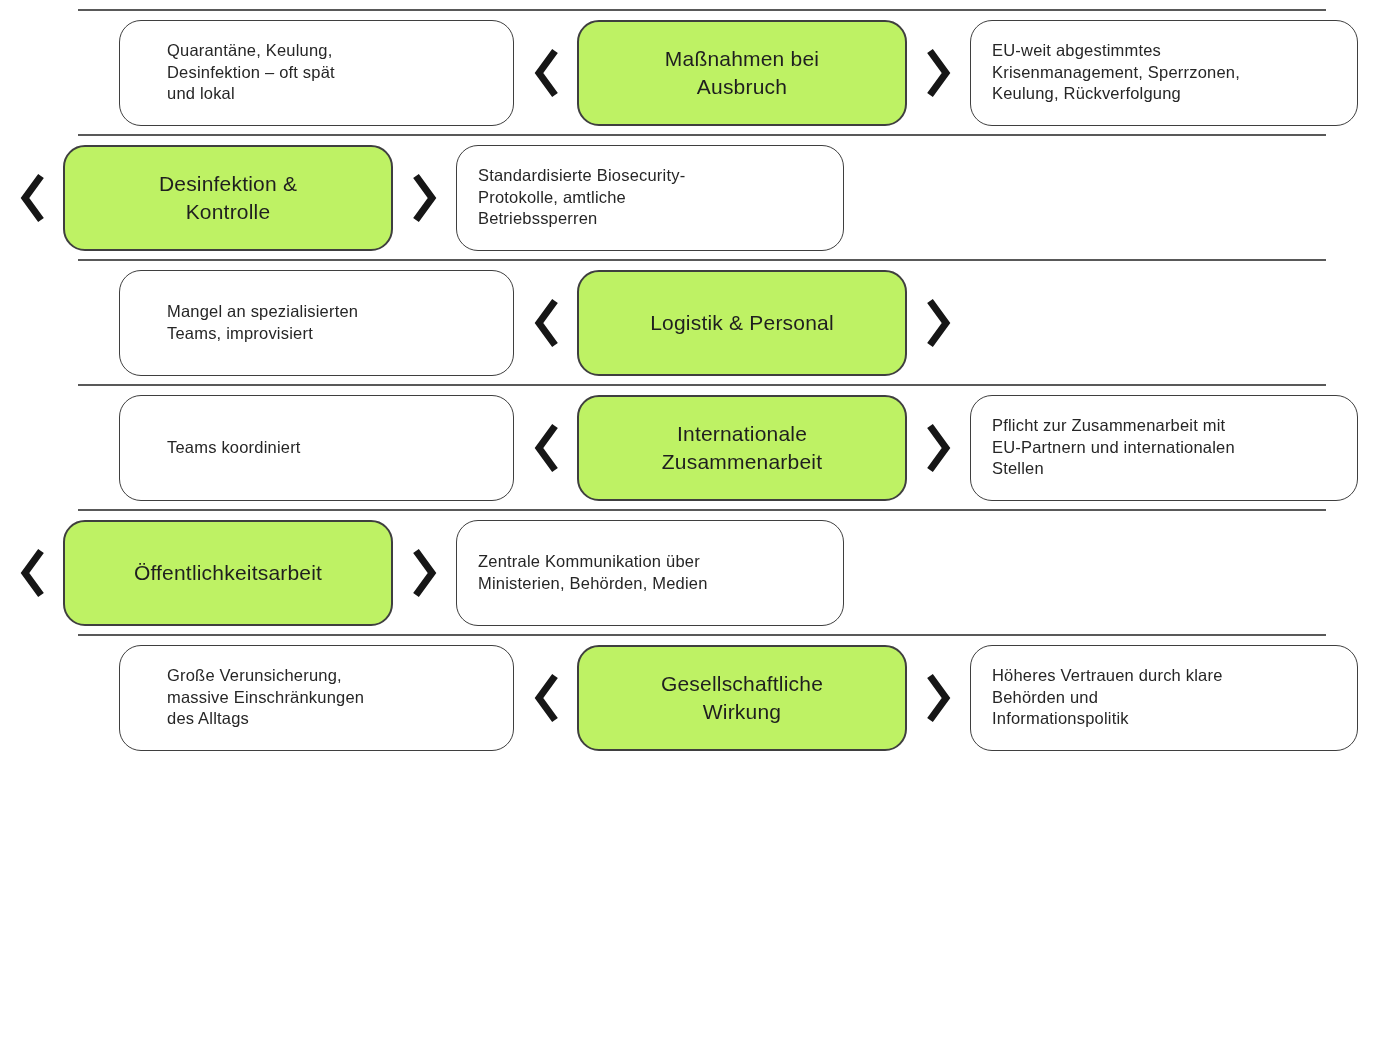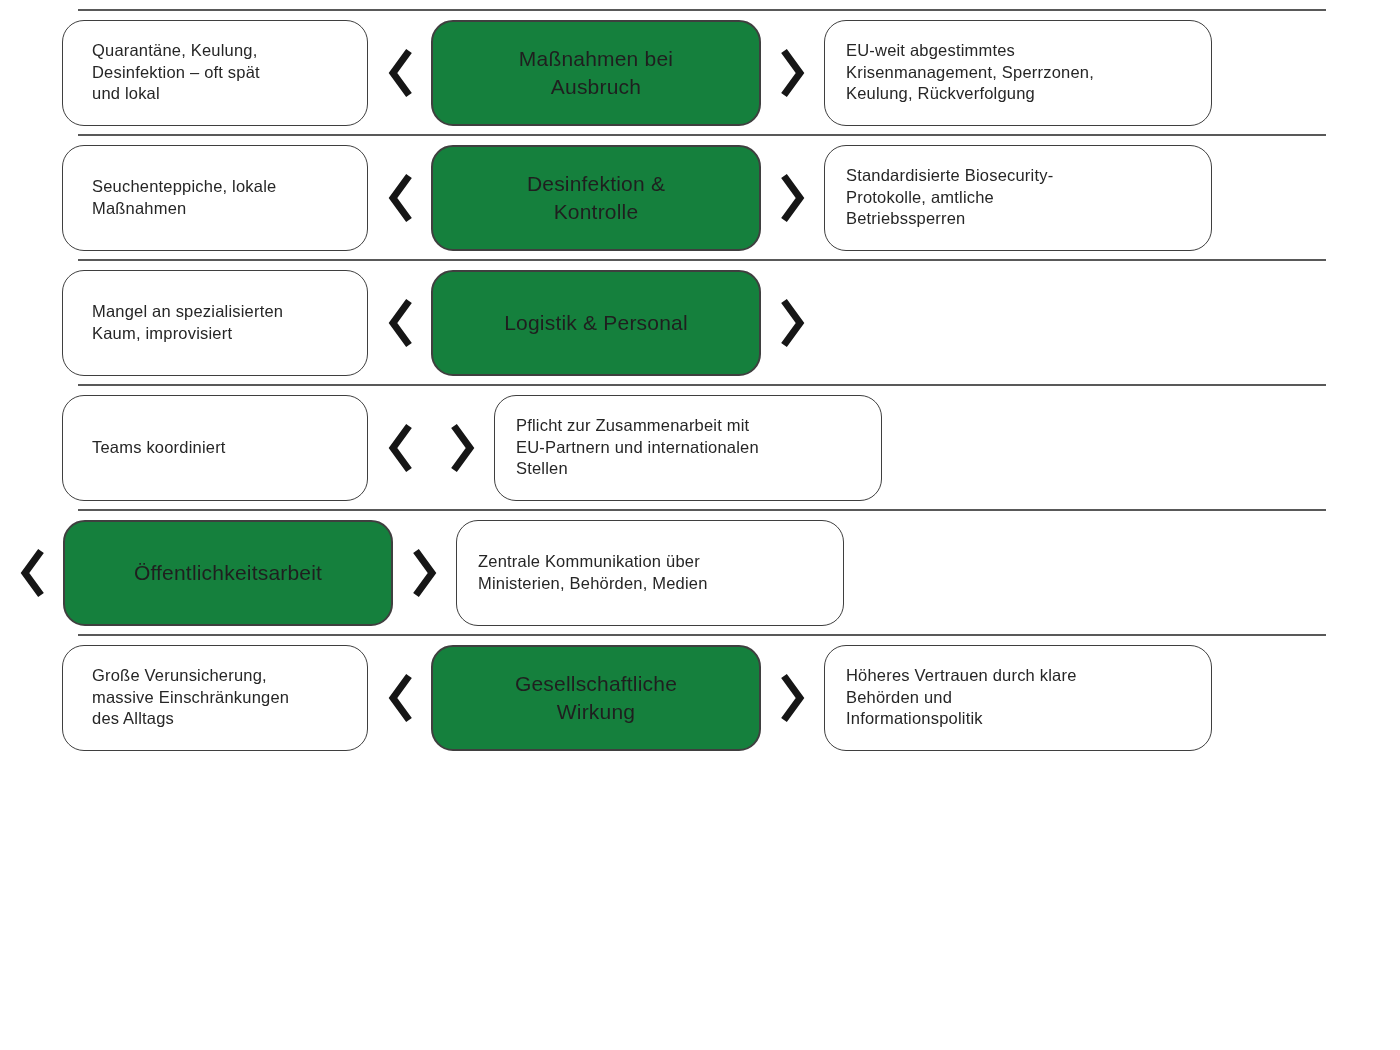--- a/index.html
+++ b/index.html
@@ -33,28 +33,28 @@
     border-radius: 22px;
     background: #ffffff;
     height: 106px;
     display: flex;
     align-items: center;
     white-space: pre-line;
     line-height: 1.32;
     letter-spacing: 0.2px;
   }
   .box-left {
-    margin-left: 62px;
-    width: 306px;
-    padding: 8px 14px 8px 29px;
+    margin-left: 119px;
+    width: 395px;
+    padding: 8px 14px 8px 47px;
     font-size: 16.5px;
   }
   .box-center {
     width: 330px;
-    background: #15803d;
+    background: #bef264;
     border-width: 2px;
     justify-content: center;
     text-align: center;
     padding: 6px 12px;
     font-size: 21px;
     color: #1f1f1f;
   }
   .box-right {
     width: 388px;
     padding: 8px 14px 8px 21px;
@@ -98,43 +98,41 @@
           <polyline points="3,4 19,26 3,48"></polyline>
         </svg>
     </div>
     <div class="box box-right">EU-weit abgestimmtes
 Krisenmanagement, Sperrzonen,
 Keulung, Rückverfolgung</div>
   </div>
 
   <div class="divider"></div>
   <div class="row">
-    <div class="box box-left">Seuchenteppiche, lokale
-Maßnahmen</div>
     <div class="chev">
       <svg width="24" height="52" viewBox="0 0 24 52">
           <polyline points="21,4 5,26 21,48"></polyline>
         </svg>
     </div>
     <div class="box box-center">Desinfektion &amp;
 Kontrolle</div>
     <div class="chev">
       <svg width="24" height="52" viewBox="0 0 24 52">
           <polyline points="3,4 19,26 3,48"></polyline>
         </svg>
     </div>
     <div class="box box-right">Standardisierte Biosecurity-
 Protokolle, amtliche
 Betriebssperren</div>
   </div>
 
   <div class="divider"></div>
   <div class="row">
     <div class="box box-left">Mangel an spezialisierten
-Kaum, improvisiert</div>
+Teams, improvisiert</div>
     <div class="chev">
       <svg width="24" height="52" viewBox="0 0 24 52">
           <polyline points="21,4 5,26 21,48"></polyline>
         </svg>
     </div>
     <div class="box box-center">Logistik &amp; Personal</div>
     <div class="chev">
       <svg width="24" height="52" viewBox="0 0 24 52">
           <polyline points="3,4 19,26 3,48"></polyline>
         </svg>
@@ -142,20 +140,22 @@
   </div>
 
   <div class="divider"></div>
   <div class="row">
     <div class="box box-left">Teams koordiniert</div>
     <div class="chev">
       <svg width="24" height="52" viewBox="0 0 24 52">
           <polyline points="21,4 5,26 21,48"></polyline>
         </svg>
     </div>
+    <div class="box box-center">Internationale
+Zusammenarbeit</div>
     <div class="chev">
       <svg width="24" height="52" viewBox="0 0 24 52">
           <polyline points="3,4 19,26 3,48"></polyline>
         </svg>
     </div>
     <div class="box box-right">Pflicht zur Zusammenarbeit mit
 EU-Partnern und internationalen
 Stellen</div>
   </div>
 

